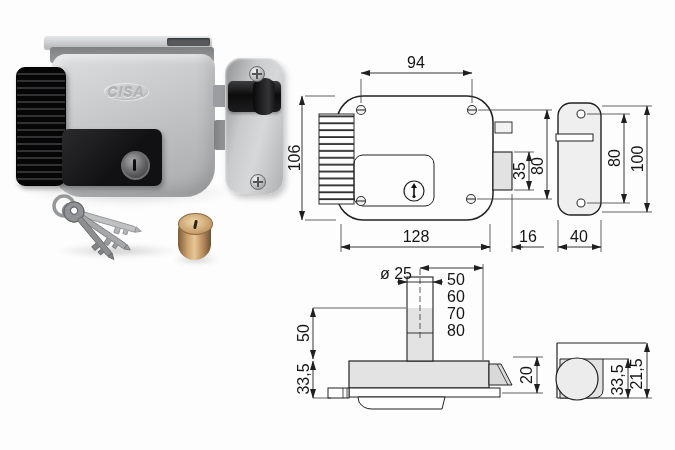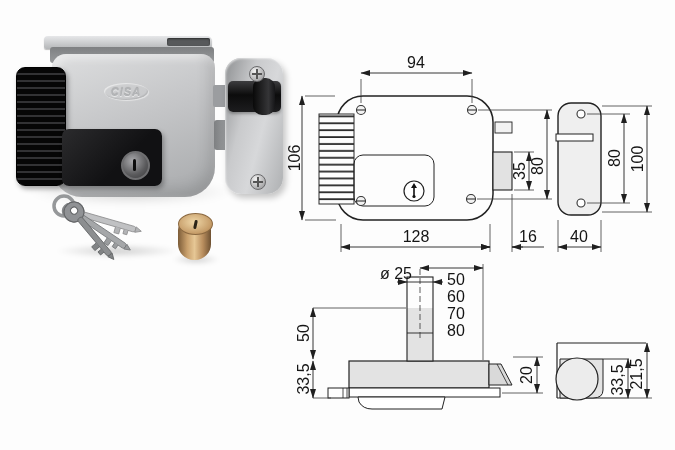--- a/index.html
+++ b/index.html
@@ -21,21 +21,21 @@
   .rib-cover{left:16px;top:67px;width:48px;height:117px;border-radius:9px;border:1px solid #000;
     background:repeating-linear-gradient(180deg,#060606 0 5px,#323234 5px 7px);
     box-shadow:2px 3px 5px rgba(0,0,0,.35);}
   .panel-cover{left:62px;top:129px;width:100px;height:57px;border-radius:7px;
     background:linear-gradient(135deg,#2b2b2d,#111113 60%);box-shadow:2px 3px 5px rgba(0,0,0,.3);}
   .cyl-photo{left:121px;top:151px;width:25px;height:25px;border-radius:50%;
     border:2px solid #6f6f71;background:radial-gradient(circle at 38% 32%,#a8a8ab,#5a5a5c 60%,#39393b);}
   .cyl-slit{left:10px;top:6px;width:3px;height:12px;border-radius:2px;background:#0c0c0c;}
   .brand{left:104px;top:83px;width:44px;height:17px;border-radius:50%;
     box-shadow:inset 1px 1px 1px rgba(255,255,255,.55), 1px 1px 1px rgba(255,255,255,.5), inset -1px -1px 1px rgba(0,0,0,.10);
-    display:flex;align-items:center;justify-content:center;font-size:11px;font-weight:bold;font-style:italic;
+    display:flex;align-items:center;justify-content:center;font-size:14px;font-weight:bold;font-style:italic;
     letter-spacing:1px;color:#b2b4b6;text-shadow:0 1px 0 rgba(255,255,255,.55),0 -1px 1px rgba(0,0,0,.18);}
   .bolt-housing{left:214px;top:120px;width:20px;height:30px;border-radius:3px;
     background:linear-gradient(90deg,#7e8082,#a9abad);}
   .keeper-clip{left:213px;top:85px;width:18px;height:22px;border-radius:2px;background:#9b9da0;}
   .strike-photo{left:225px;top:58px;width:58px;height:136px;border-radius:16px;
     background:linear-gradient(105deg,#8e9092 0%,#c9cacc 35%,#d7d8da 60%,#aeb0b2 100%);
     box-shadow:3px 4px 6px rgba(0,0,0,.22), inset 1px 1px 2px rgba(255,255,255,.6);}
   .screw{width:14px;height:14px;border-radius:50%;border:1px solid #6a6a6c;
     background:radial-gradient(circle at 35% 30%,#f2f2f2,#8e8e90);}
   .screw .h{position:absolute;left:2px;top:6px;width:10px;height:1.5px;background:#555;}

